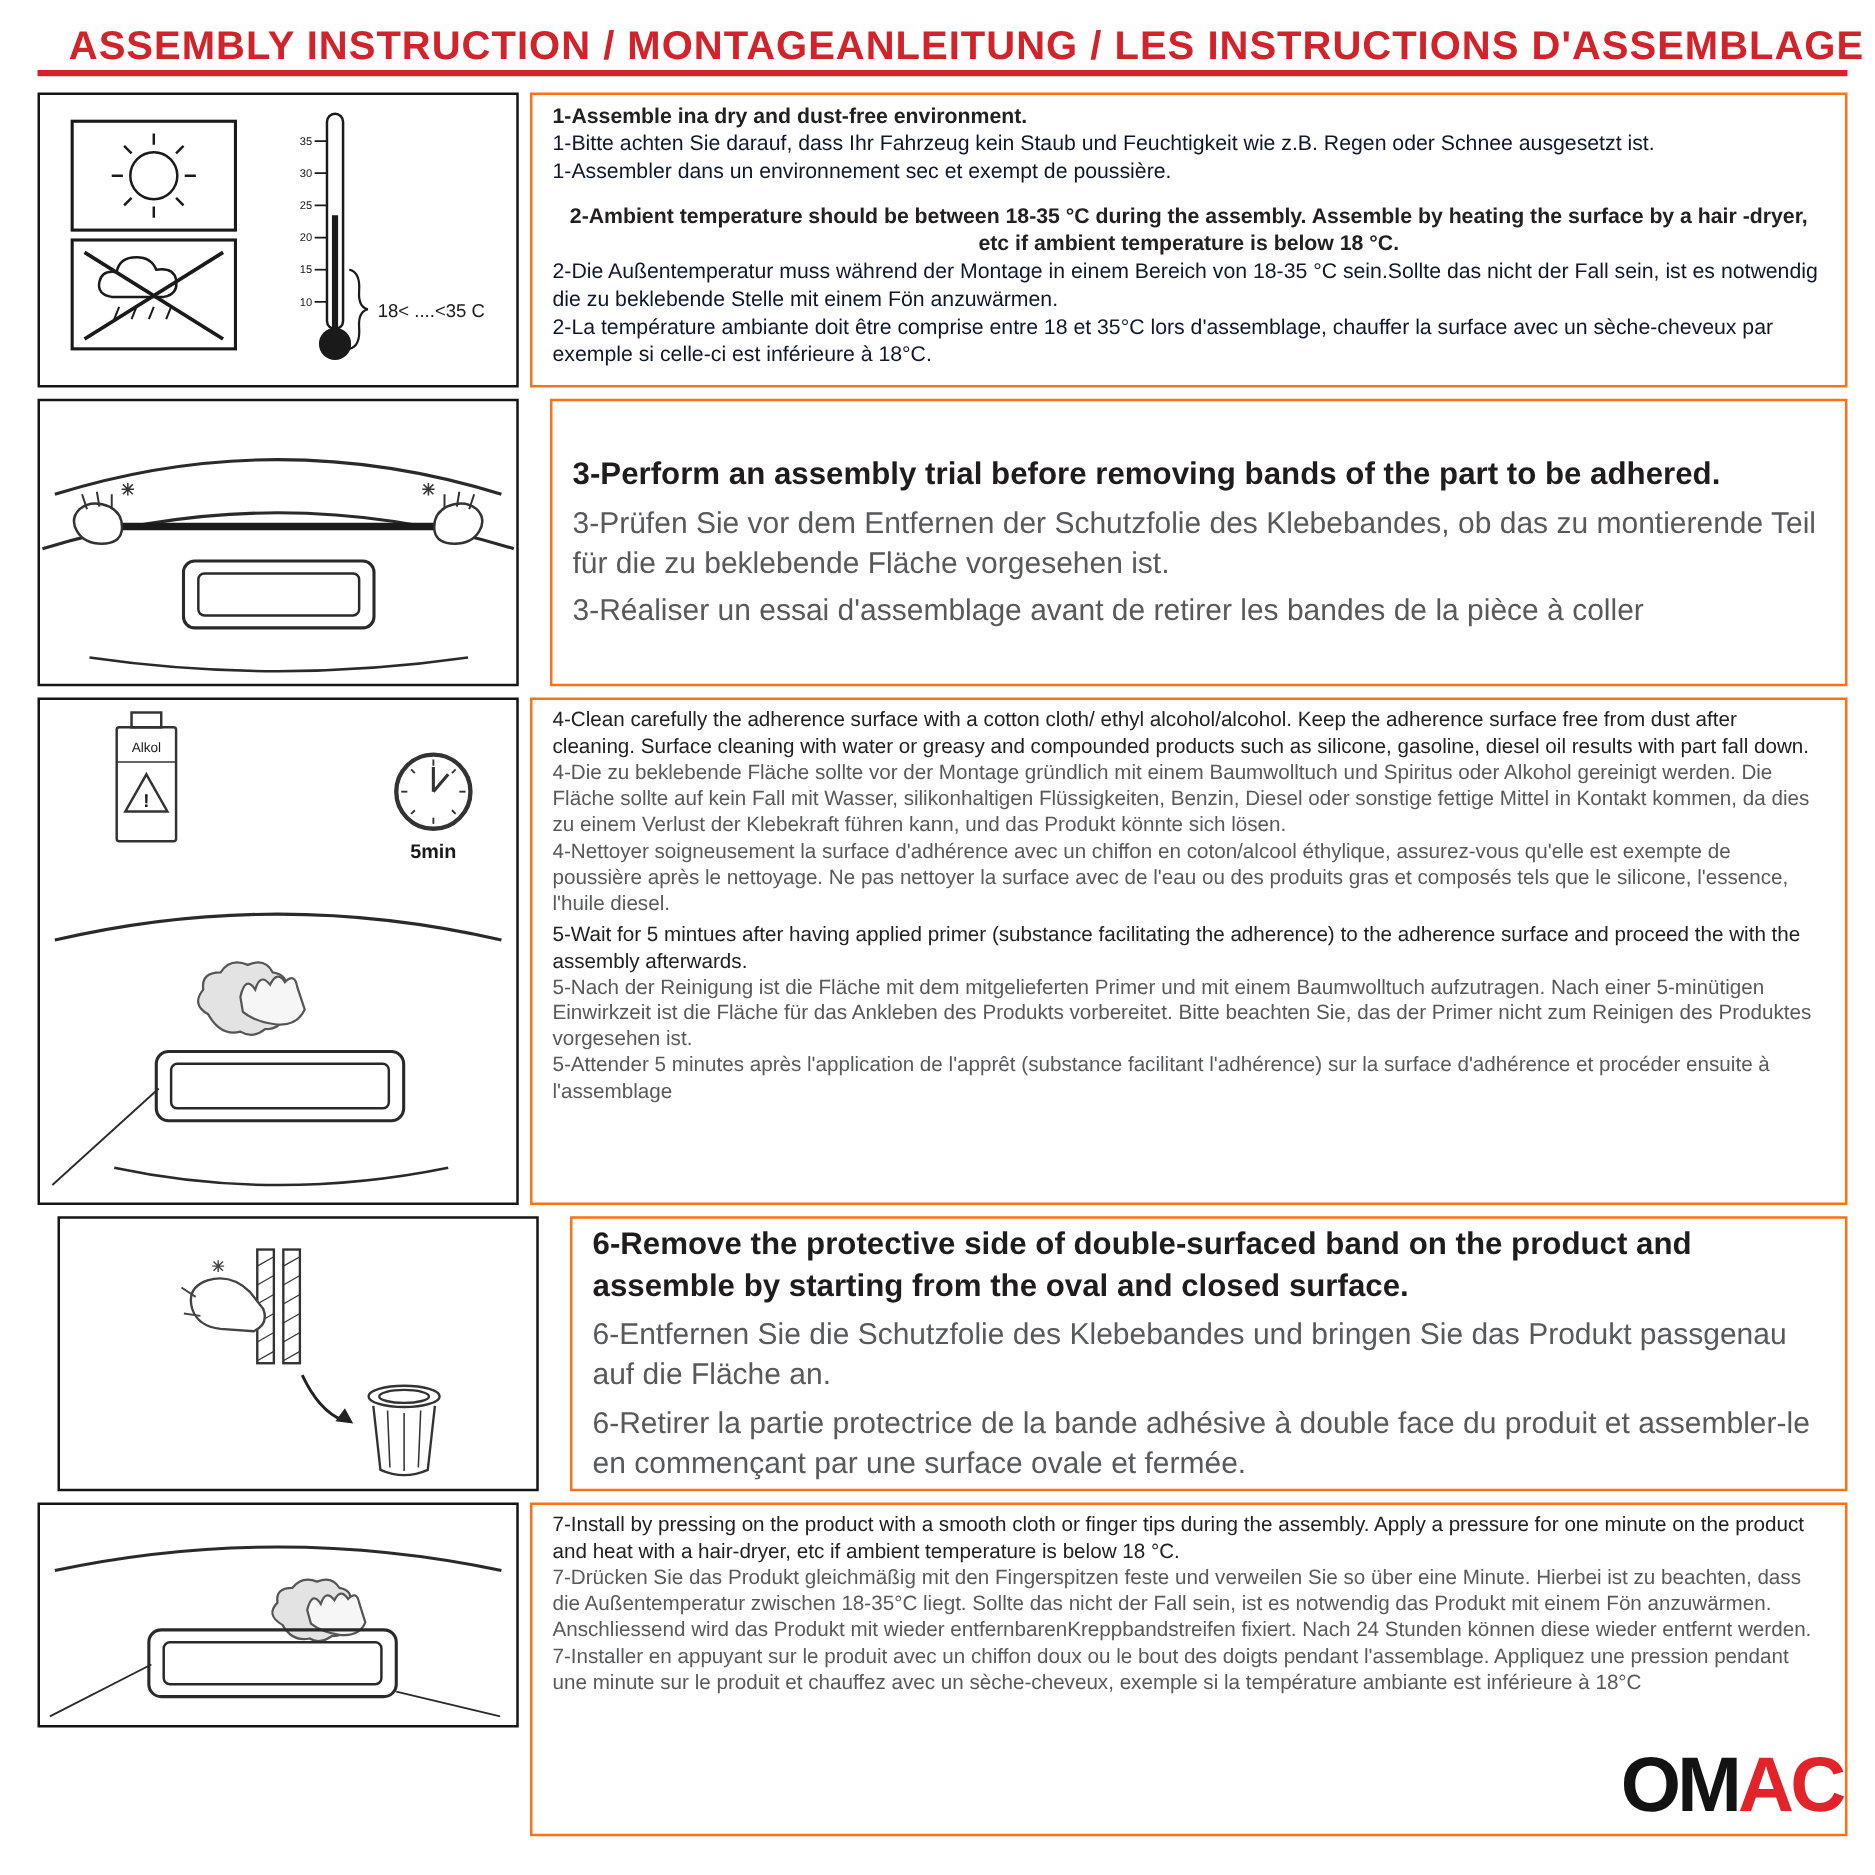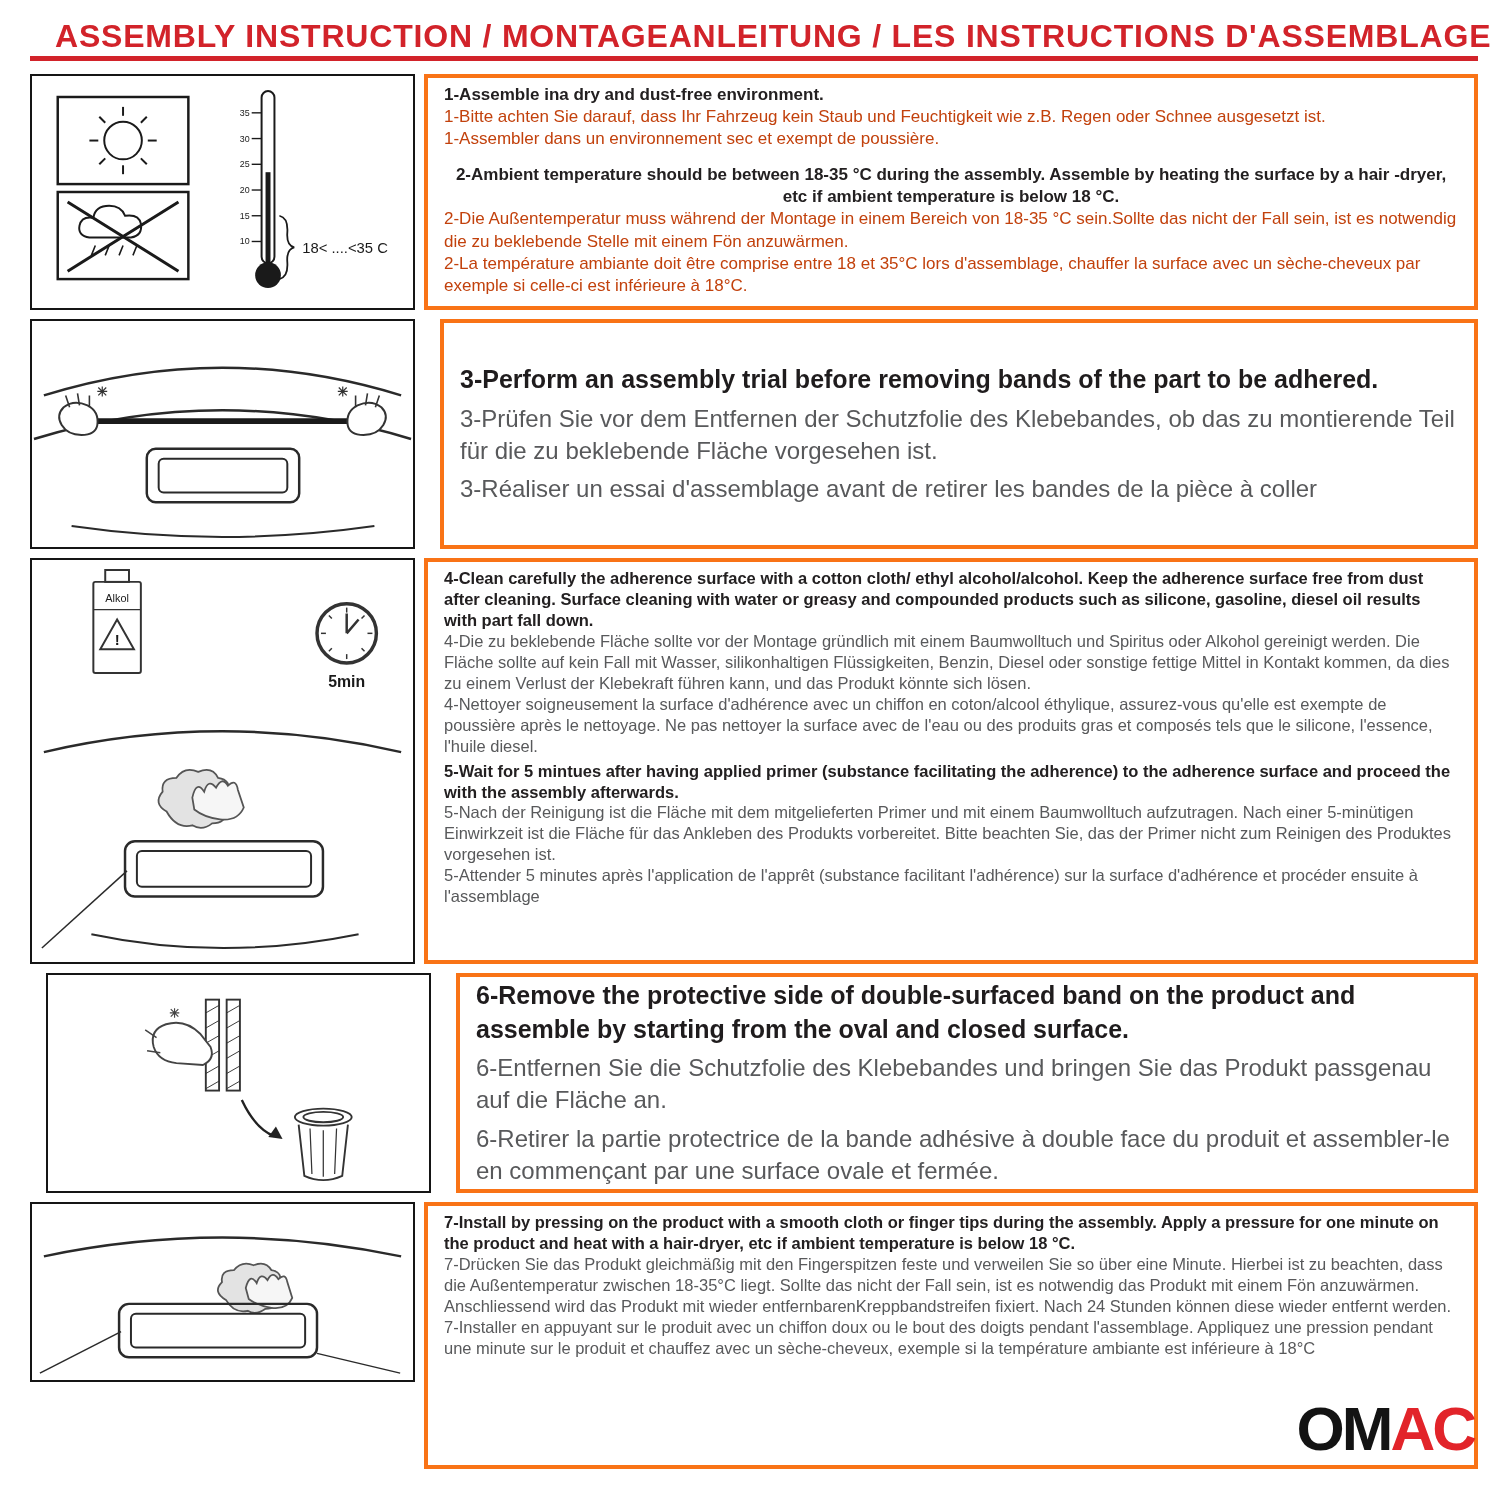--- a/index.html
+++ b/index.html
@@ -12,30 +12,30 @@
   .title-rule { position:absolute; left:30px; top:56px; width:1448px; height:5px; background:#d2232a; }
 
   .rows { position:absolute; left:30px; top:74px; width:1448px; display:flex; flex-direction:column; gap:9px; }
   .row { display:flex; gap:9px; align-items:stretch; }
   .r1 { height:236px; } .r2 { height:230px; } .r3 { height:406px; } .r4 { height:220px;padding-left:16px; } .r5 { height:267px; }
 
   .illus { position:relative; flex:0 0 385px; width:385px; border:2px solid #151515; background:#fff; }
   .illus svg { width:100%; height:100%; display:block; }
   .r5 .illus { height:180px; align-self:flex-start; }
 
-  .textbox { flex:1; border:4px solid #f97316; background:#fff; padding:6px 16px;
+  .textbox { flex:1; border:2px solid #f97316; background:#fff; padding:6px 16px;
              display:flex; flex-direction:column; justify-content:flex-start; overflow:hidden; }
   .textbox.center { justify-content:center;margin-left:16px; }
 
-  .small p { margin:0; font-size:17px; line-height:1.3; color:#c2410c; }
+  .small p { margin:0; font-size:17px; line-height:1.3; color:#0f172a; }
   .small p.b { color:#232021; font-weight:700; }
   .small p.gap { margin-top:14px;text-align:center; }
 
   .dense p { margin:0; font-size:16.5px; line-height:1.27; color:#58595b; }
-  .dense p.b { color:#232021; font-weight:700; }
+  .dense p.b { color:#232021; font-weight:400; }
   .dense p.gap { margin-top:4px; }
 
   .big p { margin:3px 0; font-size:24px; line-height:1.34; color:#58595b; }
   .big p.b { color:#1f1c1d; font-weight:700; font-size:25px; }
 
   svg text { font-family:"Liberation Sans","DejaVu Sans",sans-serif; fill:#1a1a1a; }
 
   .logo { position:absolute; top:1398px; right:26px; font-size:62px; font-weight:900;
           letter-spacing:-3px; line-height:1; white-space:nowrap; }
   .logo .lb { color:#131313; }

